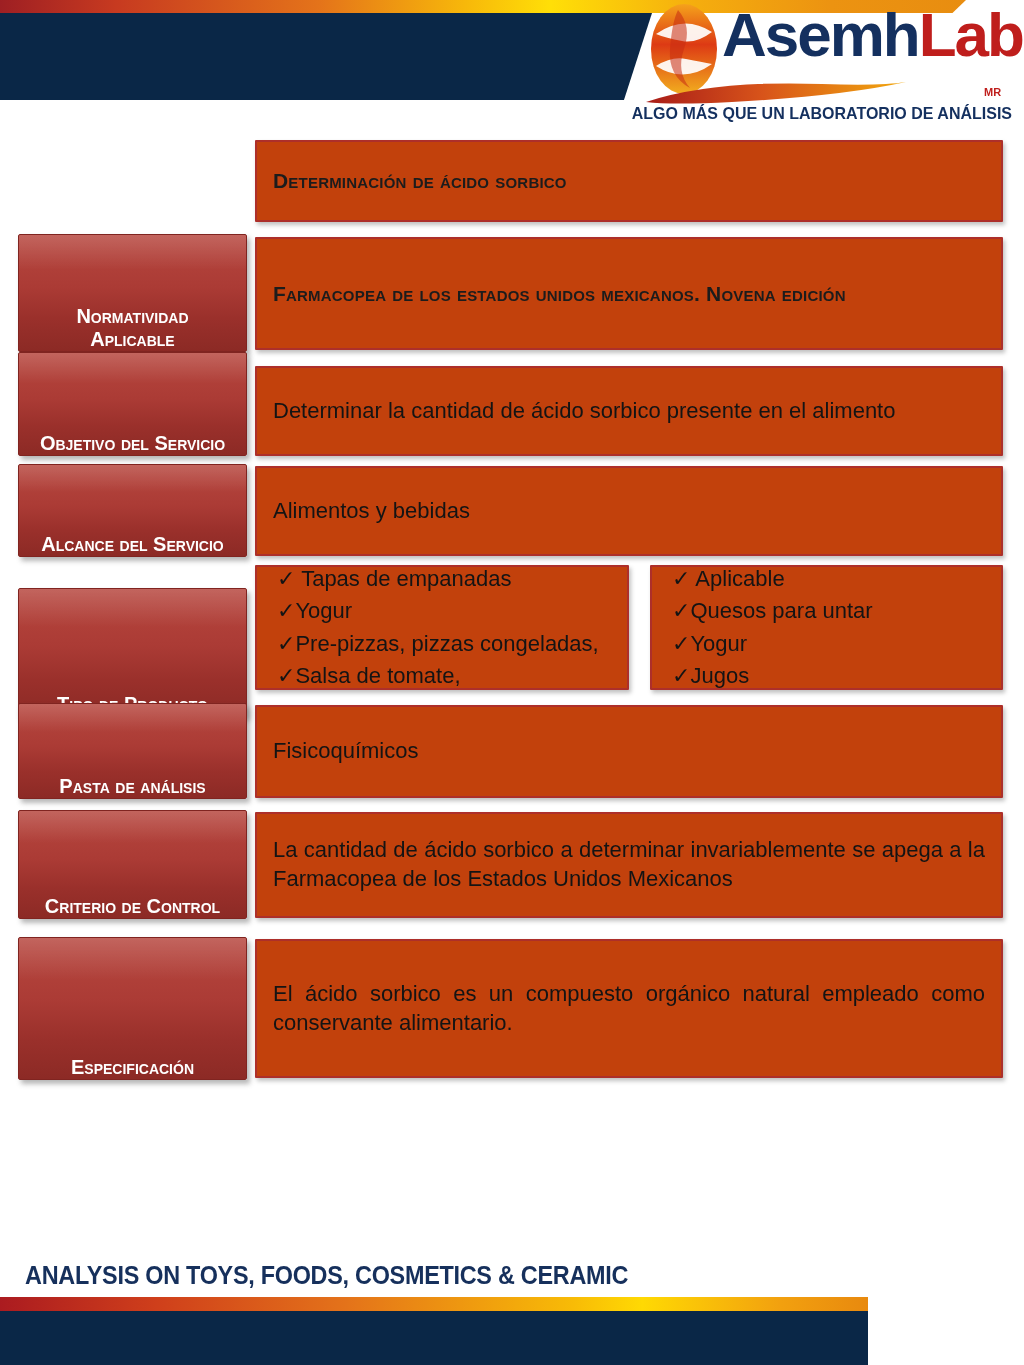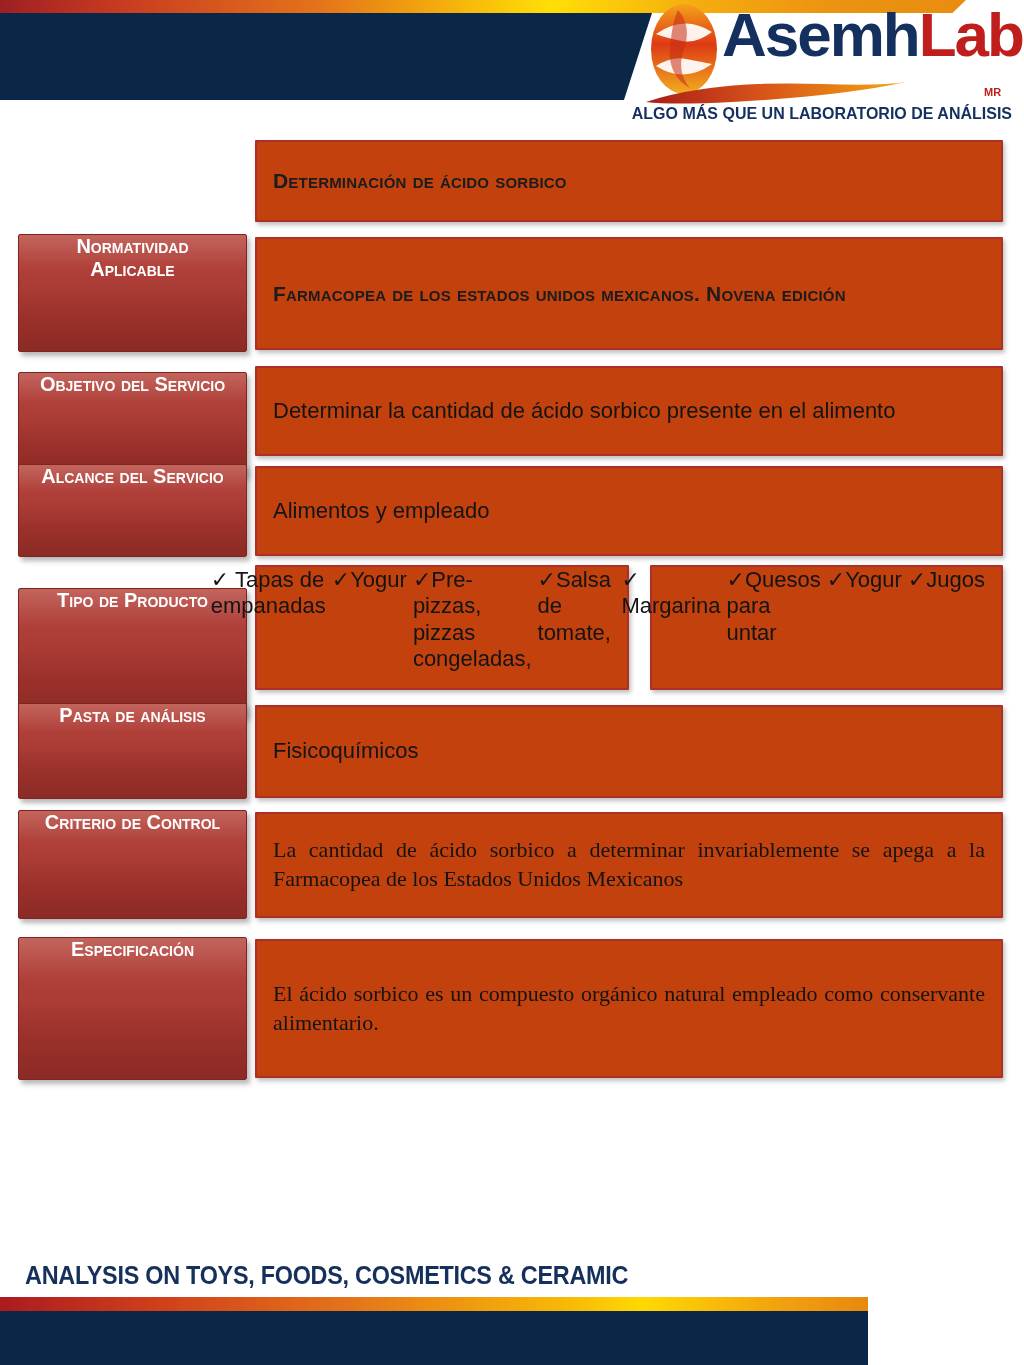--- a/index.html
+++ b/index.html
@@ -38,52 +38,52 @@
 
   
   .lbl {
     position:absolute; left:18px; width:229px;
     background:
       linear-gradient(180deg, rgba(255,255,255,.16), rgba(255,255,255,0) 30%),
       linear-gradient(180deg,#b7473f 0%,#ab3b35 45%,#9a302b 72%,#8c2a25 100%);
     border:1px solid #802420; border-radius:2px;
     box-shadow:3px 4px 5px rgba(95,95,95,.45);
     color:#ffffff; font-variant:small-caps; font-weight:600; font-size:20px;
-    display:flex; align-items:flex-start; justify-content:center; text-align:center;
+    display:flex; align-items:flex-end; justify-content:center; text-align:center;
   }
   .num-cell {
     width:57px; align-self:stretch; display:flex; align-items:center; justify-content:center;
     border-right:1px solid rgba(255,255,255,.38);
     font-size:23px; font-weight:700; font-variant:normal;
   }
   .lbl-flex { display:flex; align-items:stretch; justify-content:flex-start; }
   .lbl-flex .lbl-text { flex:1; display:flex; align-items:center; justify-content:center; }
   .narrow-label { max-width:160px; }
 
   .cbox {
     position:absolute; left:255px; width:748px;
     background:#c2410c; border:2px solid #ad2f2a; border-radius:1px;
     box-shadow:2px 3px 4px rgba(115,115,115,.45);
     display:flex; align-items:center; padding:0 16px;
     font-size:22px; color:#141414; line-height:1.3;
   }
   .caps { font-variant:small-caps; font-weight:700; font-size:21px; color:#1c1c1c; letter-spacing:.2px; }
-  .just span.jtext { display:block; width:100%; text-align:justify;font-family:Liberation Serif, serif; }
+  .just span.jtext { display:block; width:100%; text-align:justify; }
 
   .plist {
-    justify-content:flex-end; align-items:flex-start;
+    flex-direction:column; justify-content:center; align-items:flex-start;
     padding-left:20px; gap:6px;
   }
   .pitem { white-space:pre-wrap; line-height:1.2; }
   .pitem .chk { font-weight:400; }
 
   
   .r1l{top:137px;height:88px} .r1c{top:140px;height:82px}
   .r2l{top:234px;height:118px} .r2c{top:237px;height:113px}
-  .r3l{top:372px;height:104px}  .r3c{top:366px;height:90px}
+  .r3l{top:352px;height:104px}  .r3c{top:366px;height:90px}
   .r4l{top:464px;height:93px}  .r4c{top:466px;height:90px}
   .r5l{top:588px;height:129px}
   .r5c1{top:565px;height:125px;left:255px;width:374px}
   .r5c2{top:565px;height:125px;left:650px;width:353px}
   .r6l{top:703px;height:96px}  .r6c{top:705px;height:93px}
   .r7l{top:810px;height:109px} .r7c{top:812px;height:106px}
   .r8l{top:937px;height:143px} .r8c{top:939px;height:139px}
 
   
   .footer-caption {
@@ -150,34 +150,34 @@
     <span>Objetivo del Servicio</span>
   </div>
   <div class="cbox r3c">
     <span>Determinar la cantidad de ácido sorbico presente en el alimento</span>
   </div>
 
   <div class="lbl r4l">
     <span>Alcance del Servicio</span>
   </div>
   <div class="cbox r4c">
-    <span>Alimentos y empleado</span>
+    <span>Alimentos y bebidas</span>
   </div>
 
   <div class="lbl r5l">
     <span>Tipo de Producto</span>
   </div>
   <div class="cbox plist r5c1">
     <div class="pitem"><span class="chk">✓</span><span> Tapas de empanadas</span></div>
     <div class="pitem"><span class="chk">✓</span><span>Yogur</span></div>
     <div class="pitem"><span class="chk">✓</span><span>Pre-pizzas, pizzas congeladas,</span></div>
     <div class="pitem"><span class="chk">✓</span><span>Salsa de tomate,</span></div>
   </div>
   <div class="cbox plist r5c2">
-    <div class="pitem"><span class="chk">✓</span><span> Margarina</span></div>
+    <div class="pitem"><span class="chk">✓</span><span> Aplicable</span></div>
     <div class="pitem"><span class="chk">✓</span><span>Quesos para untar</span></div>
     <div class="pitem"><span class="chk">✓</span><span>Yogur</span></div>
     <div class="pitem"><span class="chk">✓</span><span>Jugos</span></div>
   </div>
 
   <div class="lbl r6l">
     <span>Pasta de análisis</span>
   </div>
   <div class="cbox r6c">
     <span>Fisicoquímicos</span>

